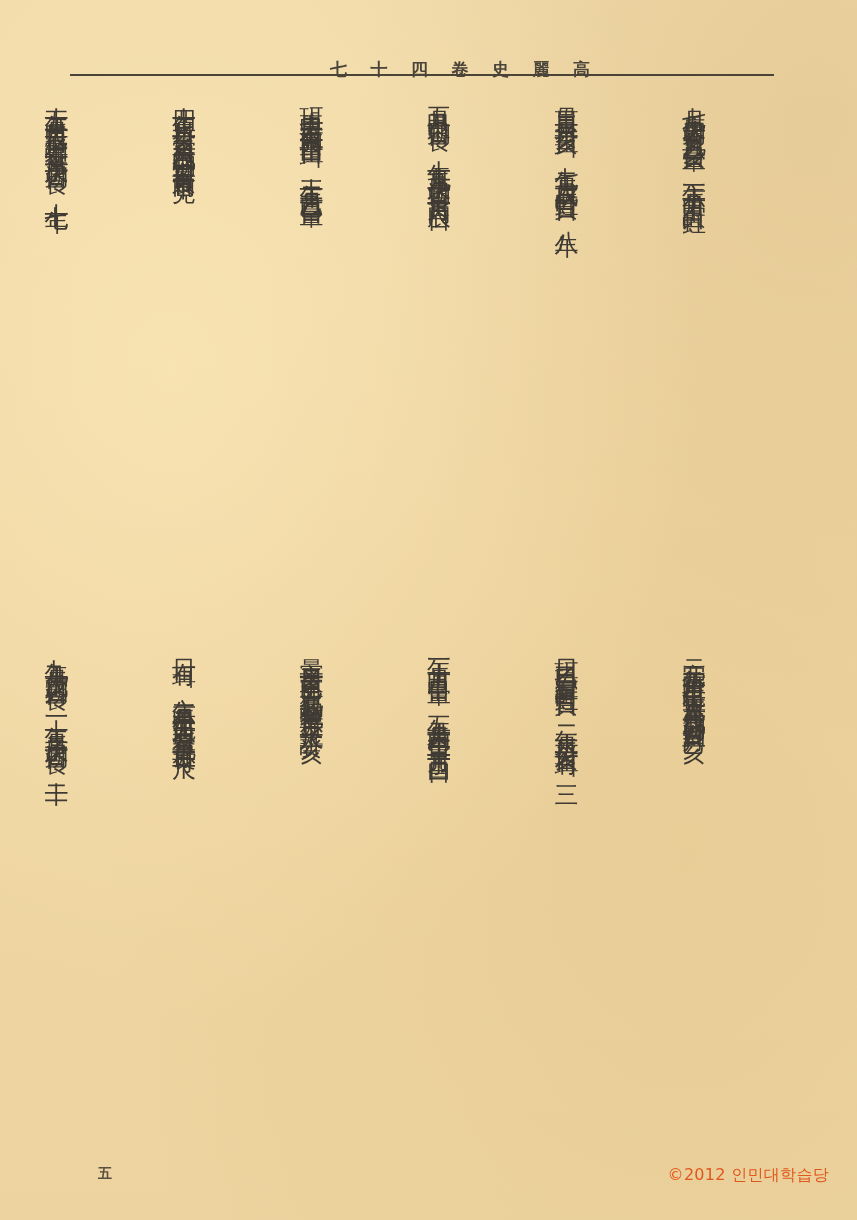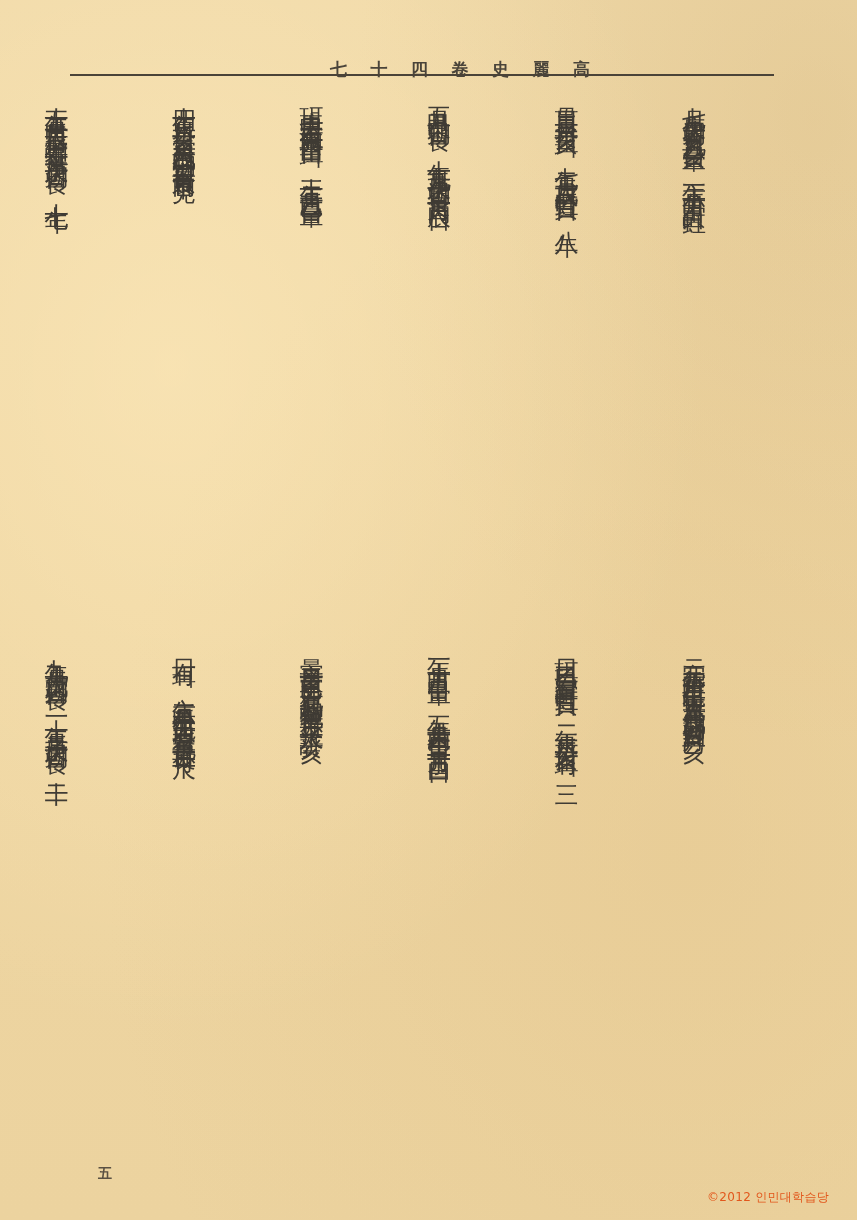--- a/index.html
+++ b/index.html
@@ -77,24 +77,23 @@
       top: 1165px;
       font-size: 14px;
       font-weight: bold;
       color: #5a5042;
     }
     .copyright {
       position: absolute;
       right: 28px;
       top: 1165px;
       font-family: "DejaVu Sans", "Liberation Sans", sans-serif;
-      font-size: 12px;
+      font-size: 16px;
       color: #e2571c;
       letter-spacing: 0.3px;
-      margin-top: 24px;
     }
   </style>
 </head>
 <body>
 
 <div class="page">
 
   <div class="running-head">
     <span>高</span>
     <span>麗</span>

